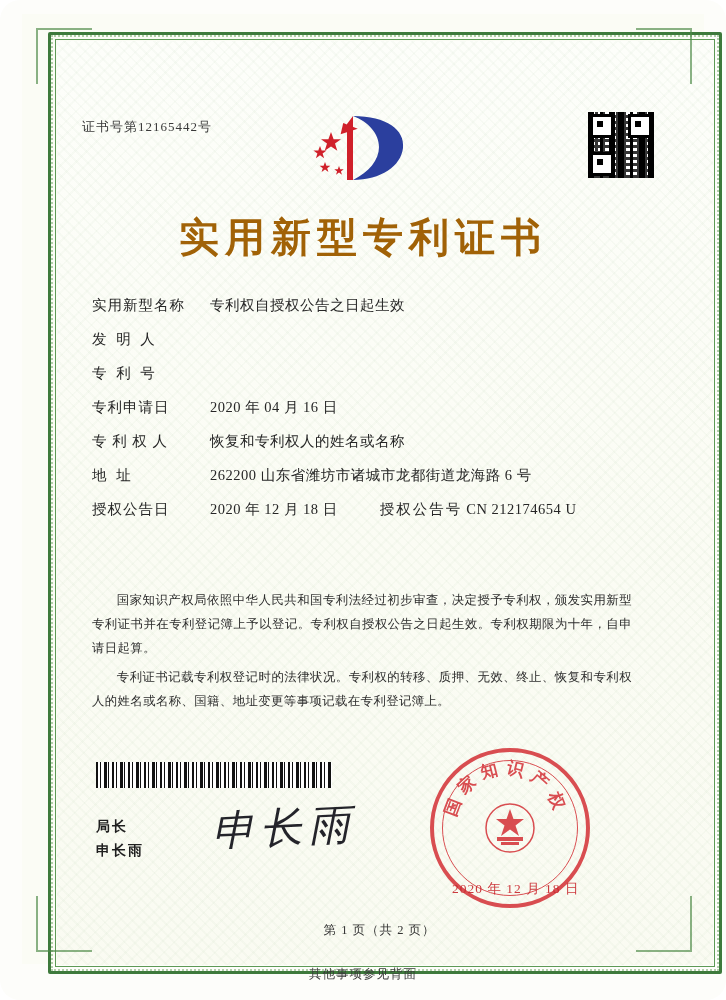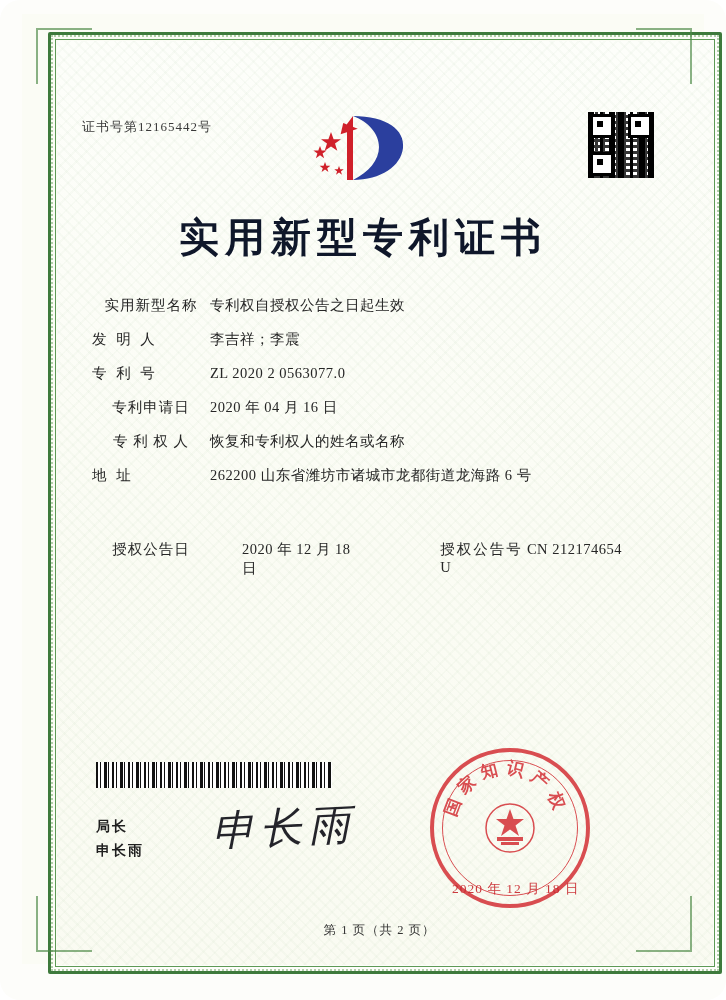--- a/index.html
+++ b/index.html
@@ -131,21 +131,21 @@
     width: 120px; height: 75px;
   }
   
   .main-title {
     position: absolute;
     left: 0; right: 0; top: 210px;
     text-align: center;
     font-size: 40px;
     font-weight: bold;
     letter-spacing: 6px;
-    color: #0f172a;
+    color: #a16207;
     font-family: "DejaVu Serif", "Liberation Serif", serif;
   }
 
   
   .fields {
     position: absolute;
     left: 92px; top: 296px;
     width: 540px;
   }
   .field-row {
@@ -154,27 +154,27 @@
     margin-bottom: 15px;
     font-size: 14.5px;
     color: #262626;
     letter-spacing: .5px;
   }
   .field-label {
     flex: 0 0 118px;
     letter-spacing: 3px;
     white-space: nowrap;
   }
-  .field-label.tight { letter-spacing: 1px; text-align: center; }
+  .field-label.tight { letter-spacing: 1px; }
   .field-value {
     flex: 1 1 auto;
     white-space: nowrap;
   }
-  .field-row.pair { justify-content: flex-start; gap: 32px; }
-  .field-row.pair .seg2 { margin-left: 42px; margin-top: 40px; }
+  .field-row.pair { justify-content: flex-start; }
+  .field-row.pair .seg2 { margin-left: 42px; }
   .field-row.pair .seg2-label { letter-spacing: 2px; }
 
   
   .paras {
     position: absolute;
     left: 92px; top: 588px;
     width: 540px;
     font-size: 12.4px;
     line-height: 1.95;
     color: #2d2d2d;
@@ -317,25 +317,23 @@
 
   <div class="main-title">实用新型专利证书</div>
 
   <div class="fields">
     <div class="field-row">
       <span class="field-label tight">实用新型名称</span>
       <span class="field-value">专利权自授权公告之日起生效</span>
     </div>
     <div class="field-row">
       <span class="field-label">发  明  人</span>
-      <span class="field-value">李吉祥；李震</span>
     </div>
     <div class="field-row">
       <span class="field-label">专  利  号</span>
-      <span class="field-value">ZL 2020 2 0563077.0</span>
     </div>
     <div class="field-row">
       <span class="field-label tight">专利申请日</span>
       <span class="field-value">2020 年 04 月 16 日</span>
     </div>
     <div class="field-row">
       <span class="field-label tight">专 利 权 人</span>
       <span class="field-value">恢复和专利权人的姓名或名称</span>
     </div>
     <div class="field-row">
@@ -345,20 +343,24 @@
     <div class="field-row pair">
       <span class="field-label tight">授权公告日</span>
       <span>2020 年 12 月 18 日</span>
       <span class="seg2">
         <span class="seg2-label">授权公告号</span>
         <span>CN 212174654 U</span>
       </span>
     </div>
   </div>
 
+  <div class="paras">
+    <p>国家知识产权局依照中华人民共和国专利法经过初步审查，决定授予专利权，颁发实用新型专利证书并在专利登记簿上予以登记。专利权自授权公告之日起生效。专利权期限为十年，自申请日起算。</p>
+    <p>专利证书记载专利权登记时的法律状况。专利权的转移、质押、无效、终止、恢复和专利权人的姓名或名称、国籍、地址变更等事项记载在专利登记簿上。</p>
+  </div>
 
   <div class="barcode"></div>
 
   <div class="sig-label">局长</div>
   <div class="sig-name">申长雨</div>
   <div class="sig-hand">申长雨</div>
 
   <div class="seal">
     <div class="seal-inner"></div>
     <div class="seal-star">
@@ -374,13 +376,14 @@
         <path id="sealArc" d="M 26,76 A 50,50 0 0 1 126,76"></path>
       </defs>
       <text font-size="17" font-weight="bold" fill="#d2282e" font-family="DejaVu Serif, serif" letter-spacing="7">
         <textPath href="#sealArc" startOffset="4%">国家知识产权局</textPath>
       </text>
     </svg>
   </div>
   <div class="seal-date">2020 年 12 月 18 日</div>
 
   <div class="page-num">第 1 页（共 2 页）</div>
+  <div class="bottom-note">其他事项参见背面</div>
 </div>
 
 </body></html>

